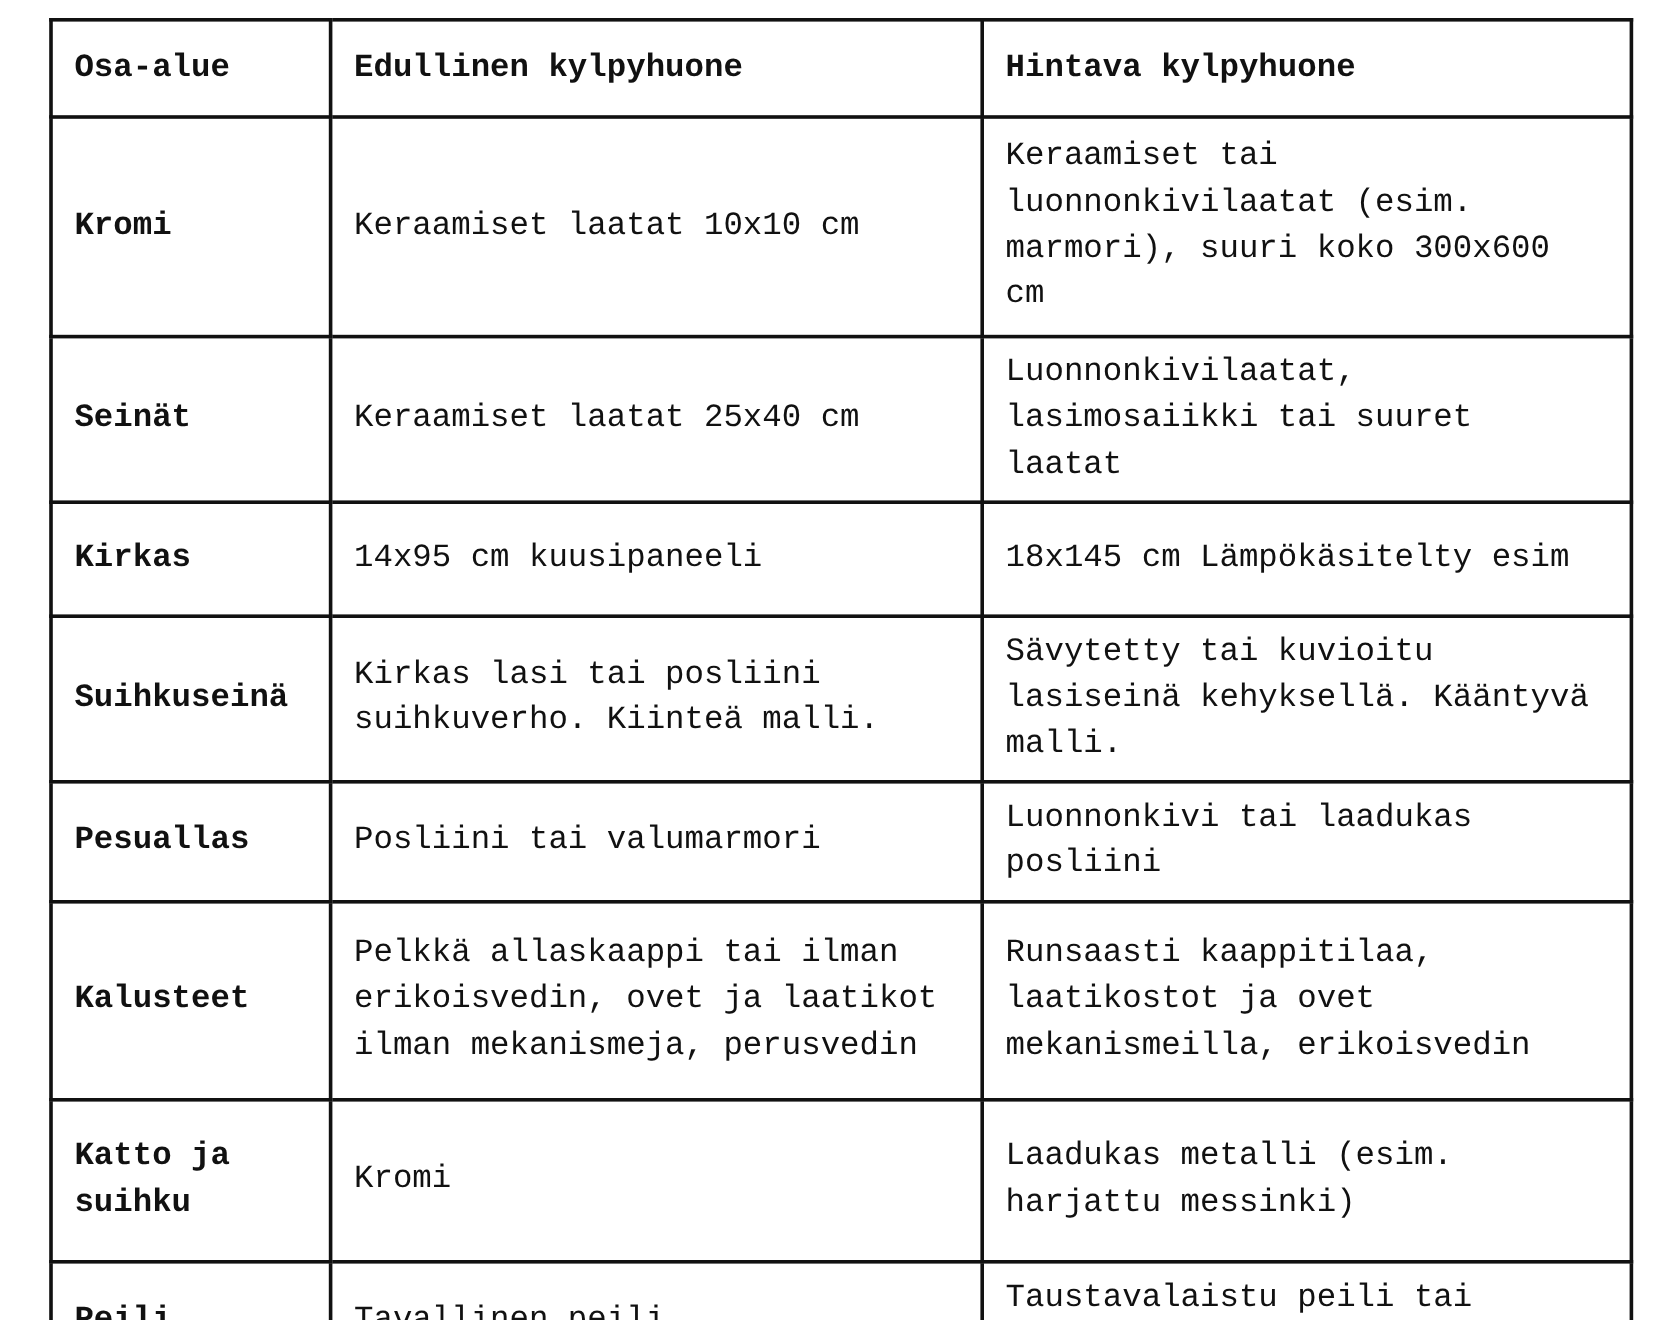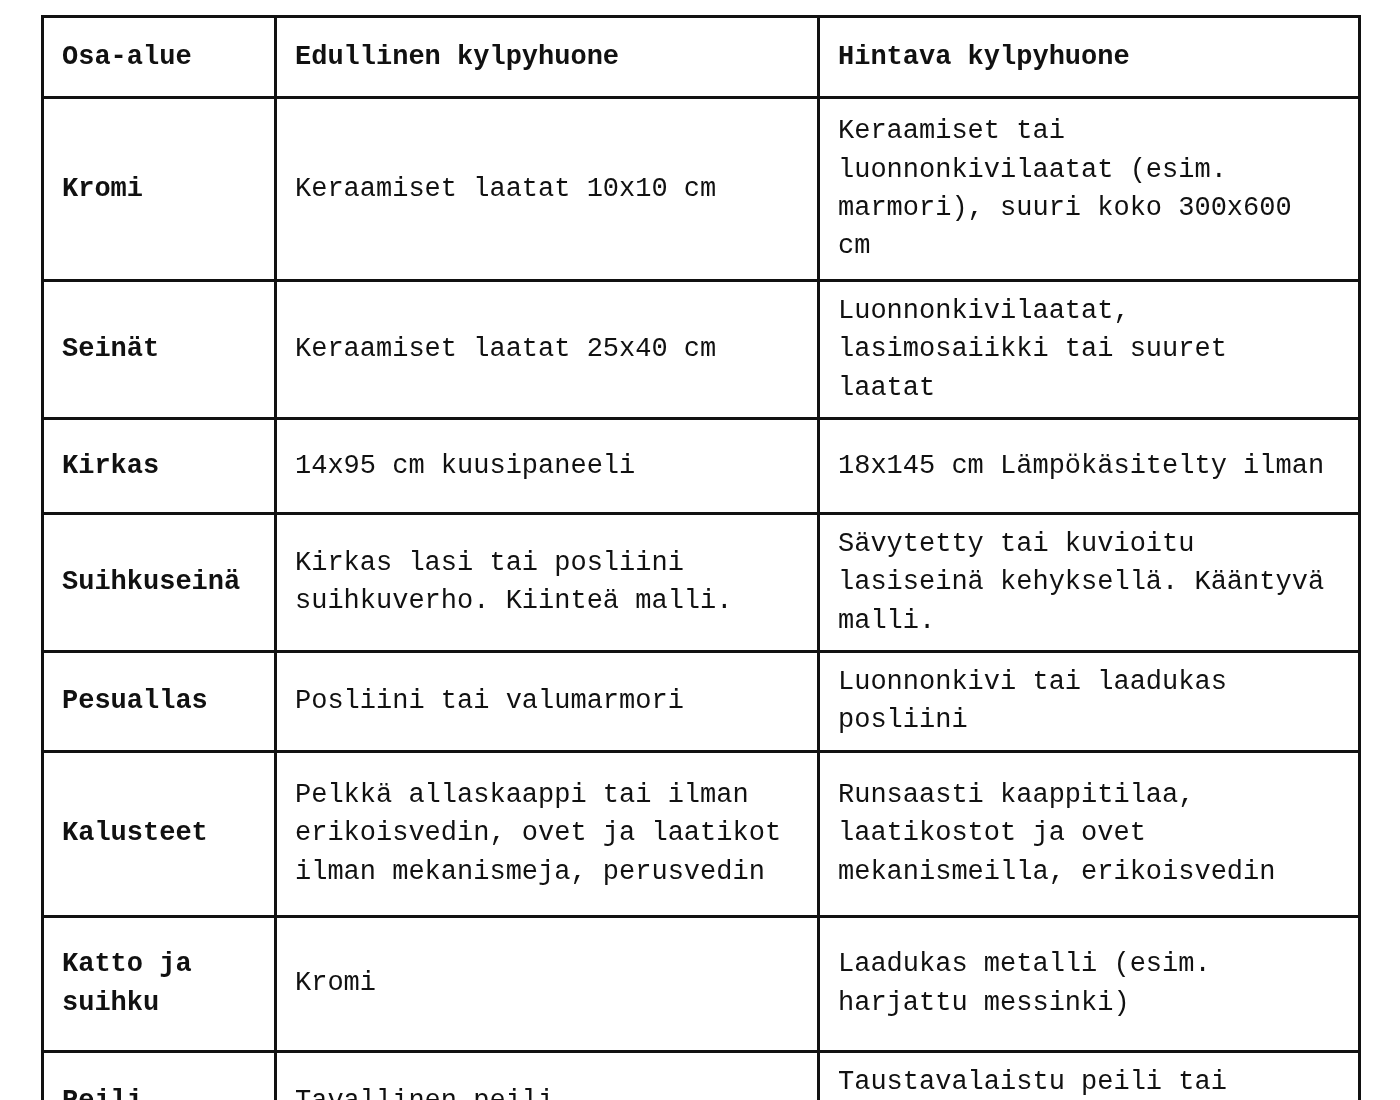--- a/index.html
+++ b/index.html
@@ -104,21 +104,21 @@
           <td class="cell">Keraamiset tai luonnonkivilaatat (esim. marmori), suuri koko 300x600 cm</td>
         </tr>
         <tr data-row="seinat">
           <th class="row-head">Seinät</th>
           <td class="cell">Keraamiset laatat 25x40 cm</td>
           <td class="cell">Luonnonkivilaatat, lasimosaiikki tai suuret laatat</td>
         </tr>
         <tr data-row="katto">
           <th class="row-head">Kirkas</th>
           <td class="cell">14x95 cm kuusipaneeli</td>
-          <td class="cell">18x145 cm Lämpökäsitelty ilman</td>
+          <td class="cell">18x145 cm Lämpökäsitelty esim</td>
         </tr>
         <tr data-row="suihkuseina">
           <th class="row-head">Suihkuseinä</th>
           <td class="cell">Kirkas lasi tai posliini suihkuverho. Kiinteä malli.</td>
           <td class="cell">Sävytetty tai kuvioitu lasiseinä kehyksellä. Kääntyvä malli.</td>
         </tr>
         <tr data-row="pesuallas">
           <th class="row-head">Pesuallas</th>
           <td class="cell">Posliini tai valumarmori</td>
           <td class="cell">Luonnonkivi tai laadukas posliini</td>

